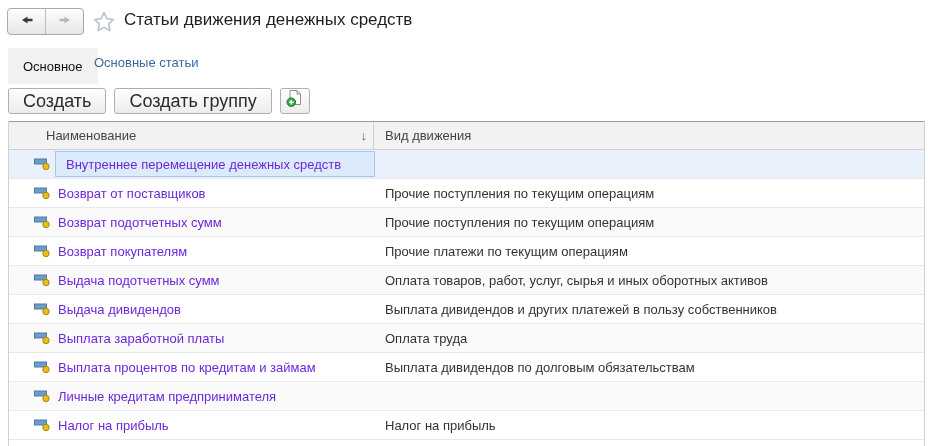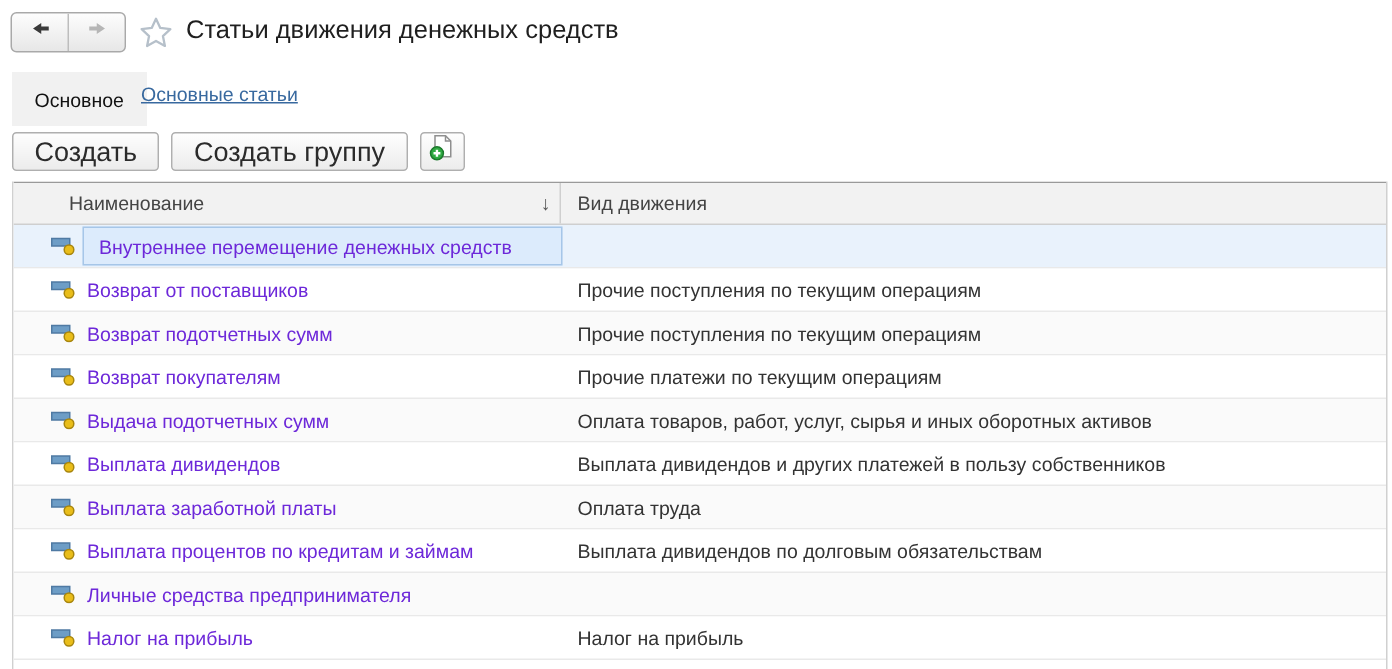--- a/index.html
+++ b/index.html
@@ -17,21 +17,21 @@
   .navbtn + .navbtn{border-left:1px solid #bdbdbd}
   .star{position:absolute;left:93px;top:11px;width:22px;height:21px;cursor:pointer}
   .title{position:absolute;left:124px;top:10px;font-size:17px;color:#1f1f1f;white-space:nowrap}
   
   .tab-active{
     position:absolute;left:8px;top:48px;height:36px;padding:0 15px;
     background:#f1f1f1;display:flex;align-items:center;font-size:13px;color:#111;cursor:pointer;
   }
   .tab-link{
     position:absolute;left:94px;top:48px;height:28px;display:flex;align-items:center;
-    font-size:13px;color:#38699f;text-decoration:underline;cursor:pointer;
+    font-size:13px;color:#38699f;cursor:pointer;
   }
   
   .toolbar{position:absolute;left:8px;top:88px;display:flex;gap:8px}
   .btn{
     height:26px;padding:0 14px;border:1px solid #afafaf;border-radius:3px;
     background:linear-gradient(#fefefe,#ececec);
     font-size:18px;color:#2b2b2b;display:flex;align-items:center;cursor:pointer;box-sizing:border-box;
   }
   .btn-icon{width:30px;padding:0;justify-content:center}
   
@@ -179,21 +179,21 @@
     <div class="cell-type">Оплата товаров, работ, услуг, сырья и иных оборотных активов</div>
   </div>
       <div class="trow">
     <div class="cell-name">
       <span class="row-icon">
         <svg width="18" height="13" viewBox="0 0 18 13">
           <rect x="0.5" y="1.5" width="12" height="5" fill="#6d9dc6" stroke="#4f7aa3"></rect>
           <circle cx="12" cy="9" r="3.2" fill="#e9bd1a" stroke="#a8860e"></circle>
         </svg>
       </span>
-      <span class="nm">Выплата дивидендов</span>
+      <span class="nm">Выдача дивидендов</span>
     </div>
     <div class="cell-type">Выплата дивидендов и других платежей в пользу собственников</div>
   </div>
       <div class="trow alt">
     <div class="cell-name">
       <span class="row-icon">
         <svg width="18" height="13" viewBox="0 0 18 13">
           <rect x="0.5" y="1.5" width="12" height="5" fill="#6d9dc6" stroke="#4f7aa3"></rect>
           <circle cx="12" cy="9" r="3.2" fill="#e9bd1a" stroke="#a8860e"></circle>
         </svg>
@@ -215,21 +215,21 @@
     <div class="cell-type">Выплата дивидендов по долговым обязательствам</div>
   </div>
       <div class="trow alt">
     <div class="cell-name">
       <span class="row-icon">
         <svg width="18" height="13" viewBox="0 0 18 13">
           <rect x="0.5" y="1.5" width="12" height="5" fill="#6d9dc6" stroke="#4f7aa3"></rect>
           <circle cx="12" cy="9" r="3.2" fill="#e9bd1a" stroke="#a8860e"></circle>
         </svg>
       </span>
-      <span class="nm">Личные средства предпринимателя</span>
+      <span class="nm">Личные кредитам предпринимателя</span>
     </div>
     <div class="cell-type"></div>
   </div>
       <div class="trow">
     <div class="cell-name">
       <span class="row-icon">
         <svg width="18" height="13" viewBox="0 0 18 13">
           <rect x="0.5" y="1.5" width="12" height="5" fill="#6d9dc6" stroke="#4f7aa3"></rect>
           <circle cx="12" cy="9" r="3.2" fill="#e9bd1a" stroke="#a8860e"></circle>
         </svg>

